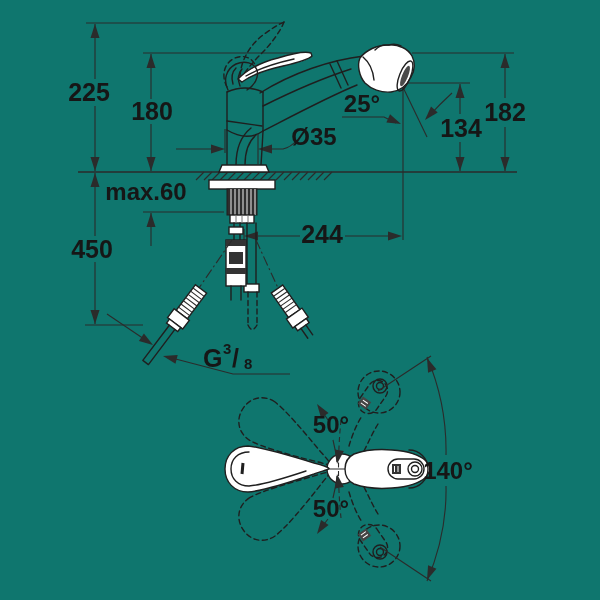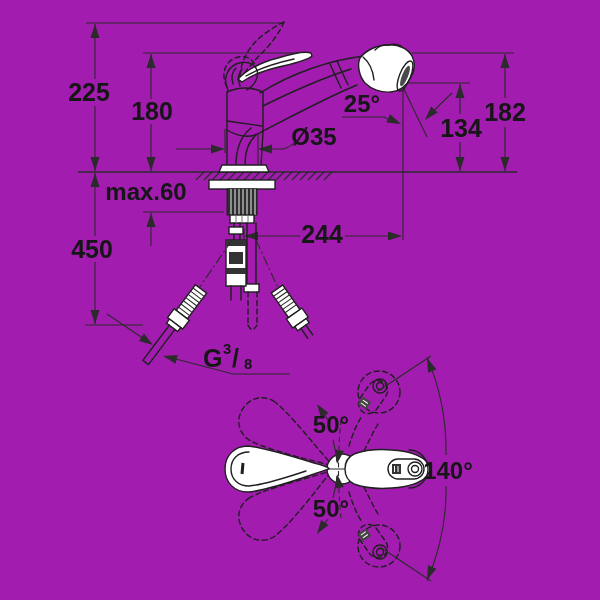--- a/index.html
+++ b/index.html
@@ -1,16 +1,16 @@
 <!DOCTYPE html>
 <html><head>
 <meta charset="utf-8">
 <style>
   html,body{margin:0;padding:0;background:#ffffff;}
-  #stage{width:600px;height:600px;position:relative;background:#a21caf;overflow:hidden;}
+  #stage{width:600px;height:600px;position:relative;background:#0f766e;overflow:hidden;}
   svg{display:block;}
   text{font-family:"Liberation Sans","DejaVu Sans",sans-serif;font-weight:600;fill:#161616;}
   .dim{font-size:25px;}
   .dim-sm{font-size:24px;}
   .sup{font-size:15px;}
   .lines{stroke:#2b2b2b;stroke-width:1.1;fill:none;}
   .draw{stroke:#1f1f1f;stroke-width:1.4;fill:none;stroke-linecap:round;}
   .drawfill{stroke:#1f1f1f;stroke-width:1.4;fill:#ffffff;}
   .dashed{stroke-dasharray:5 3.5;}
   .dashdot{stroke-dasharray:10 3 2 3;}

